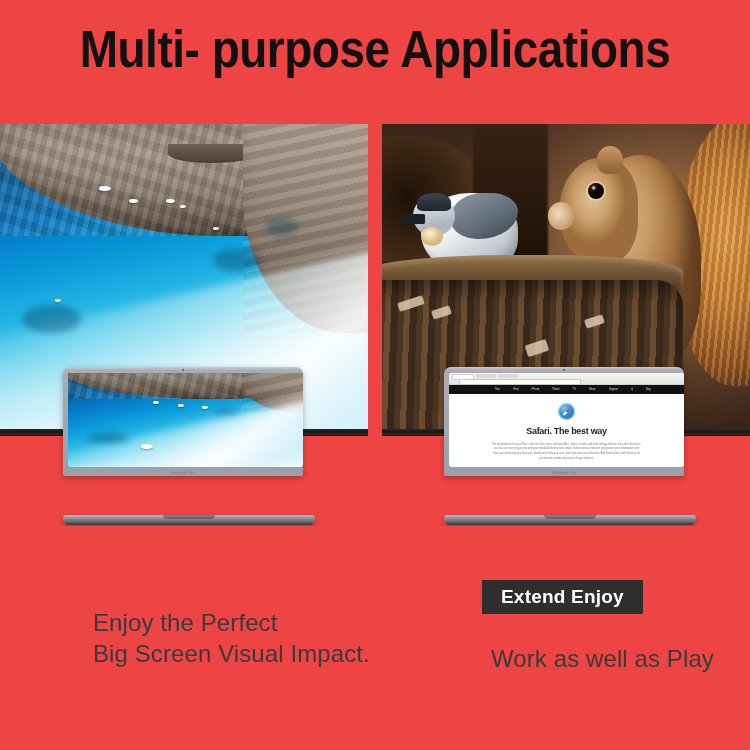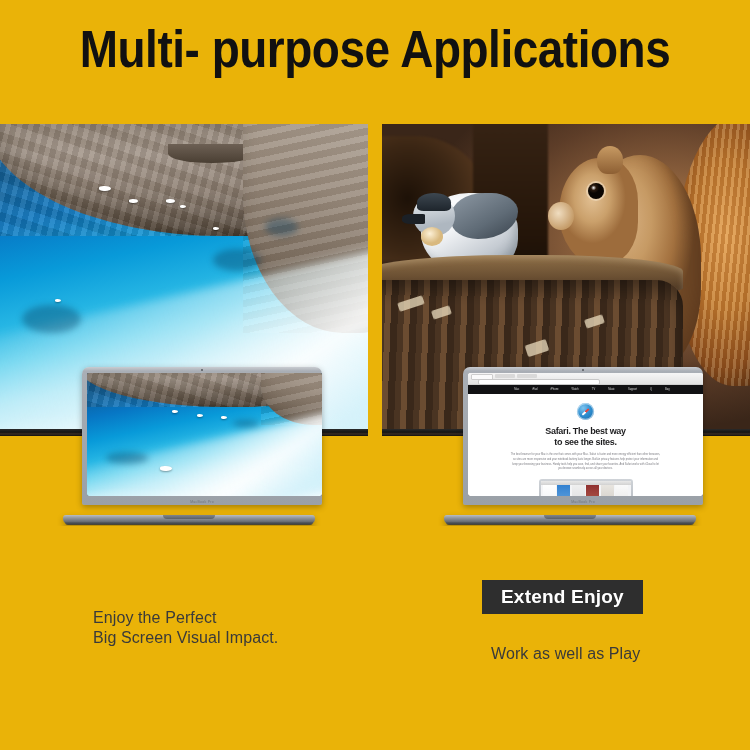--- a/index.html
+++ b/index.html
@@ -8,21 +8,21 @@
     padding: 0;
     background: #ffffff;
   }
   body {
     font-family: "Liberation Sans", sans-serif;
   }
   .page {
     position: relative;
     width: 750px;
     height: 750px;
-    background: #eab308;
+    background: #ef4444;
     overflow: hidden;
   }
 
   
   .title {
     position: absolute;
     left: 0;
     top: 20px;
     width: 750px;
     text-align: center;
@@ -353,24 +353,24 @@
   .macbook {
     position: absolute;
     width: 252px;
     height: 160px;
   }
   .panel-left  .macbook { left: 63px; top: 243px; }
   .panel-right .macbook { left: 62px; top: 243px; }
 
   .mb-lid {
     position: absolute;
-    left: 19px;
+    left: 0;
     top: 0;
     width: 240px;
-    height: 138px;
+    height: 109px;
     background: linear-gradient(180deg,#c9ccd1 0%, #a9aeb5 3%, #9aa0a7 100%);
     border-radius: 7px 7px 2px 2px;
     box-shadow: 0 2px 6px rgba(0,0,0,0.3);
     padding: 6px 0 9px 5px;
     box-sizing: border-box;
   }
   .mb-screen {
     position: relative;
     width: 100%;
     height: 100%;
@@ -563,21 +563,21 @@
     background: #2e2e2e;
     color: #ffffff;
     font-size: 19px;
     font-weight: 700;
     letter-spacing: 0.2px;
     padding: 7px 19px 8px 19px;
     line-height: 1;
   }
   .sub {
     margin-top: 28px;
-    font-size: 16px;
+    font-size: 24px;
     line-height: 1.28;
     color: #3a3a3a;
     font-weight: 400;
     letter-spacing: 0.1px;
     white-space: pre-line;
   }
   .caption-right .sub { margin-top: 30px; margin-left: 9px; }
 </style>
 </head>
 <body>
@@ -690,21 +690,20 @@
               <span class="ni">TV</span>
               <span class="ni">Music</span>
               <span class="ni">Support</span>
               <span class="ni">Q</span>
               <span class="ni">Bag</span>
             </div>
 
             <div class="safari-body">
               <div class="safari-compass"></div>
               <div class="safari-h">Safari. The best way</div>
-              <div class="safari-h">to see the sites.</div>
               <div class="safari-p">The best browser for your Mac is the one that comes with your Mac. Safari is faster and more energy efficient than other browsers, so sites are more responsive and your notebook battery lasts longer. Built-in privacy features help protect your information and keep your browsing your business. Handy tools help you save, find, and share your favorites. And Safari works with iCloud to let you browse seamlessly across all your devices.</div>
 
               <div class="safari-mini">
                 <div class="safari-mini-screen">
                   <div class="safari-mini-bar"></div>
                   <div class="sm-card sm-c1"></div>
                   <div class="sm-card sm-c2"></div>
                   <div class="sm-card sm-c3"></div>
                   <div class="sm-card sm-c4"></div>
                   <div class="sm-card sm-c5"></div>

